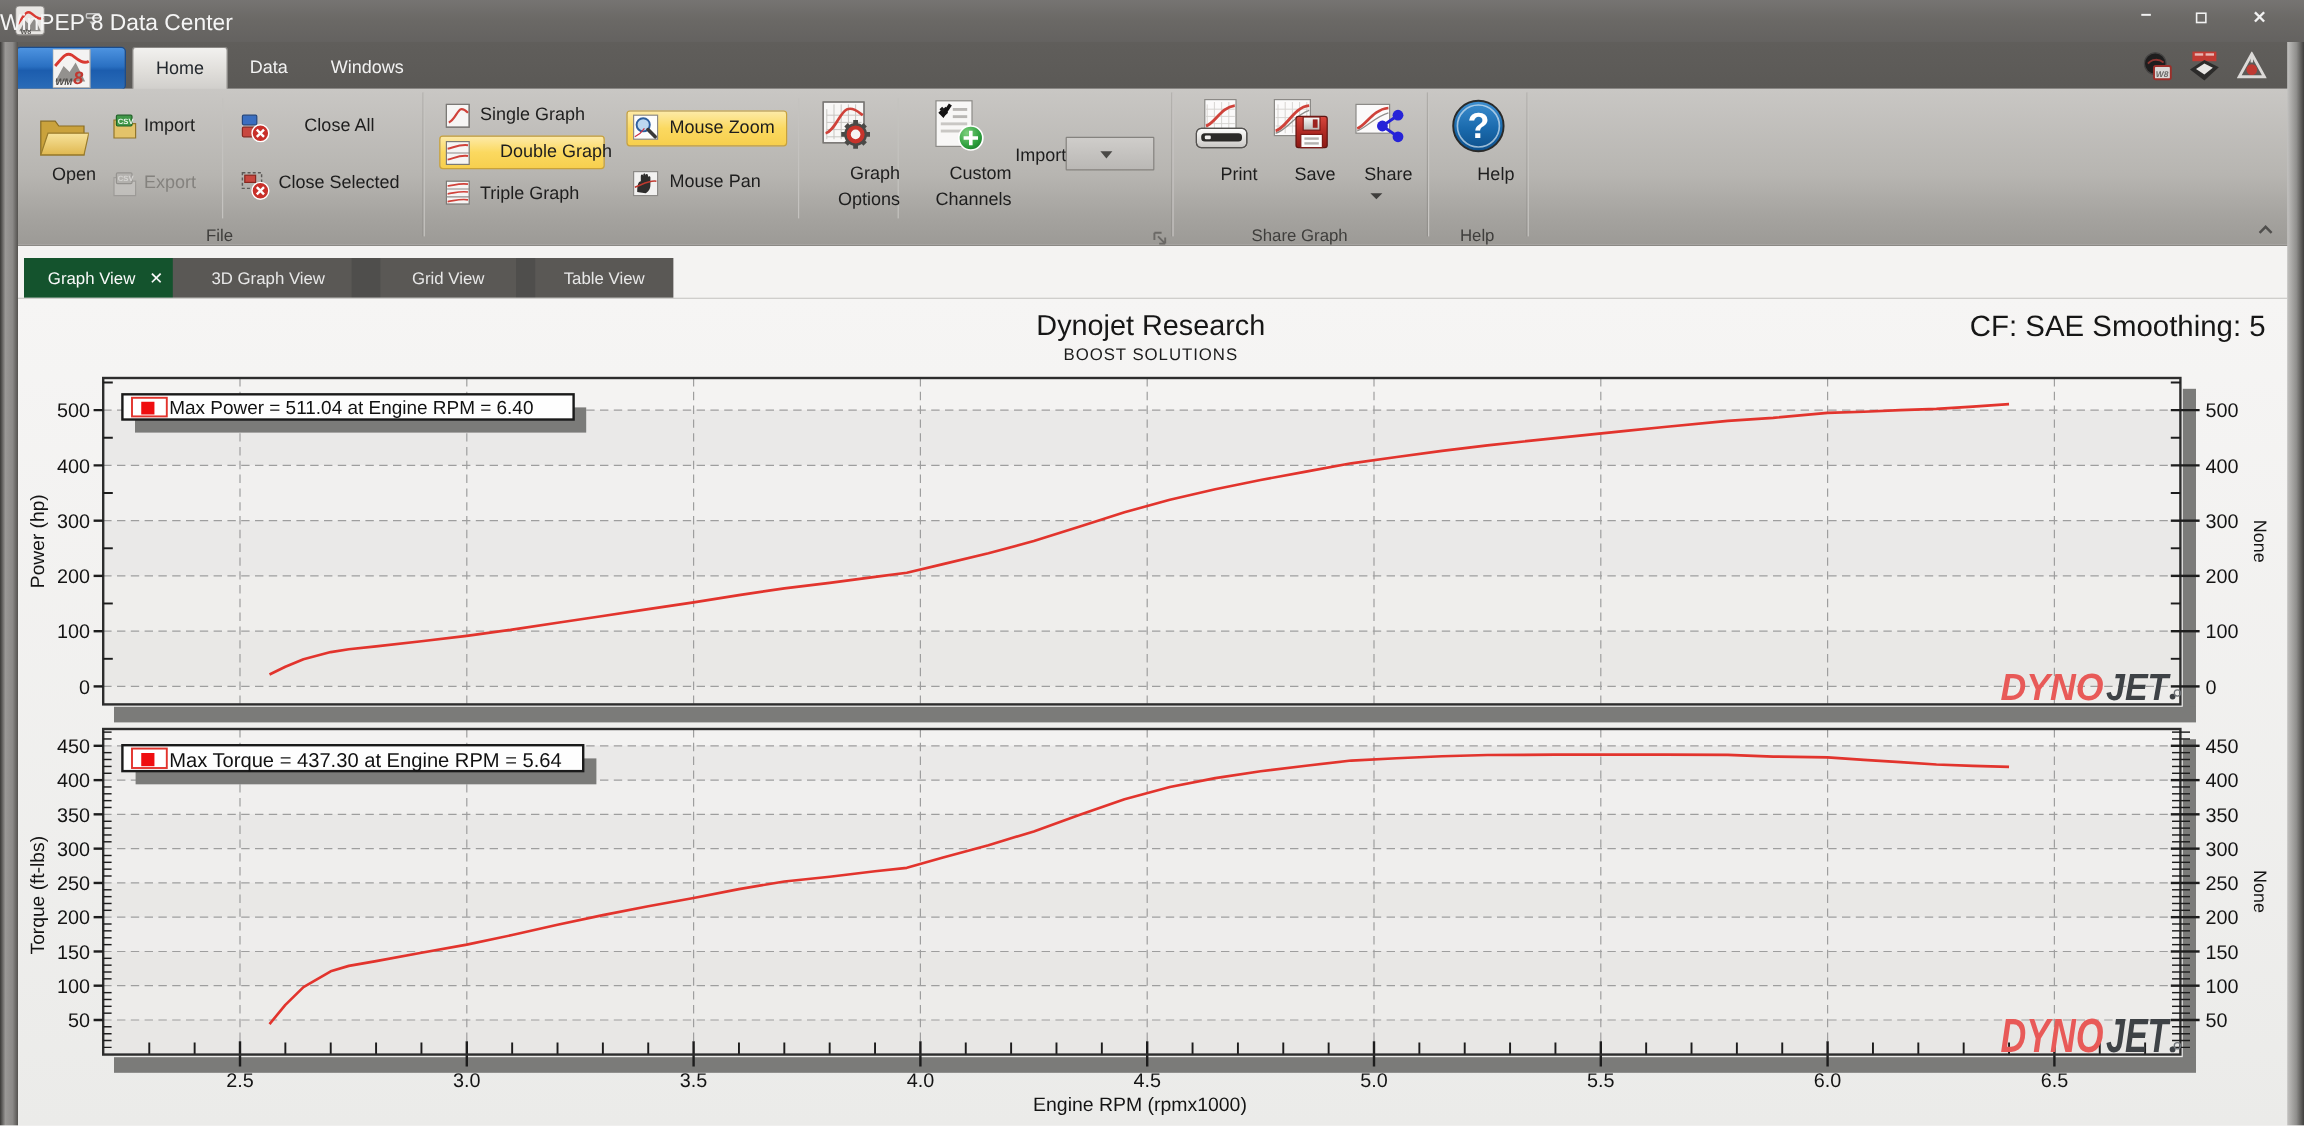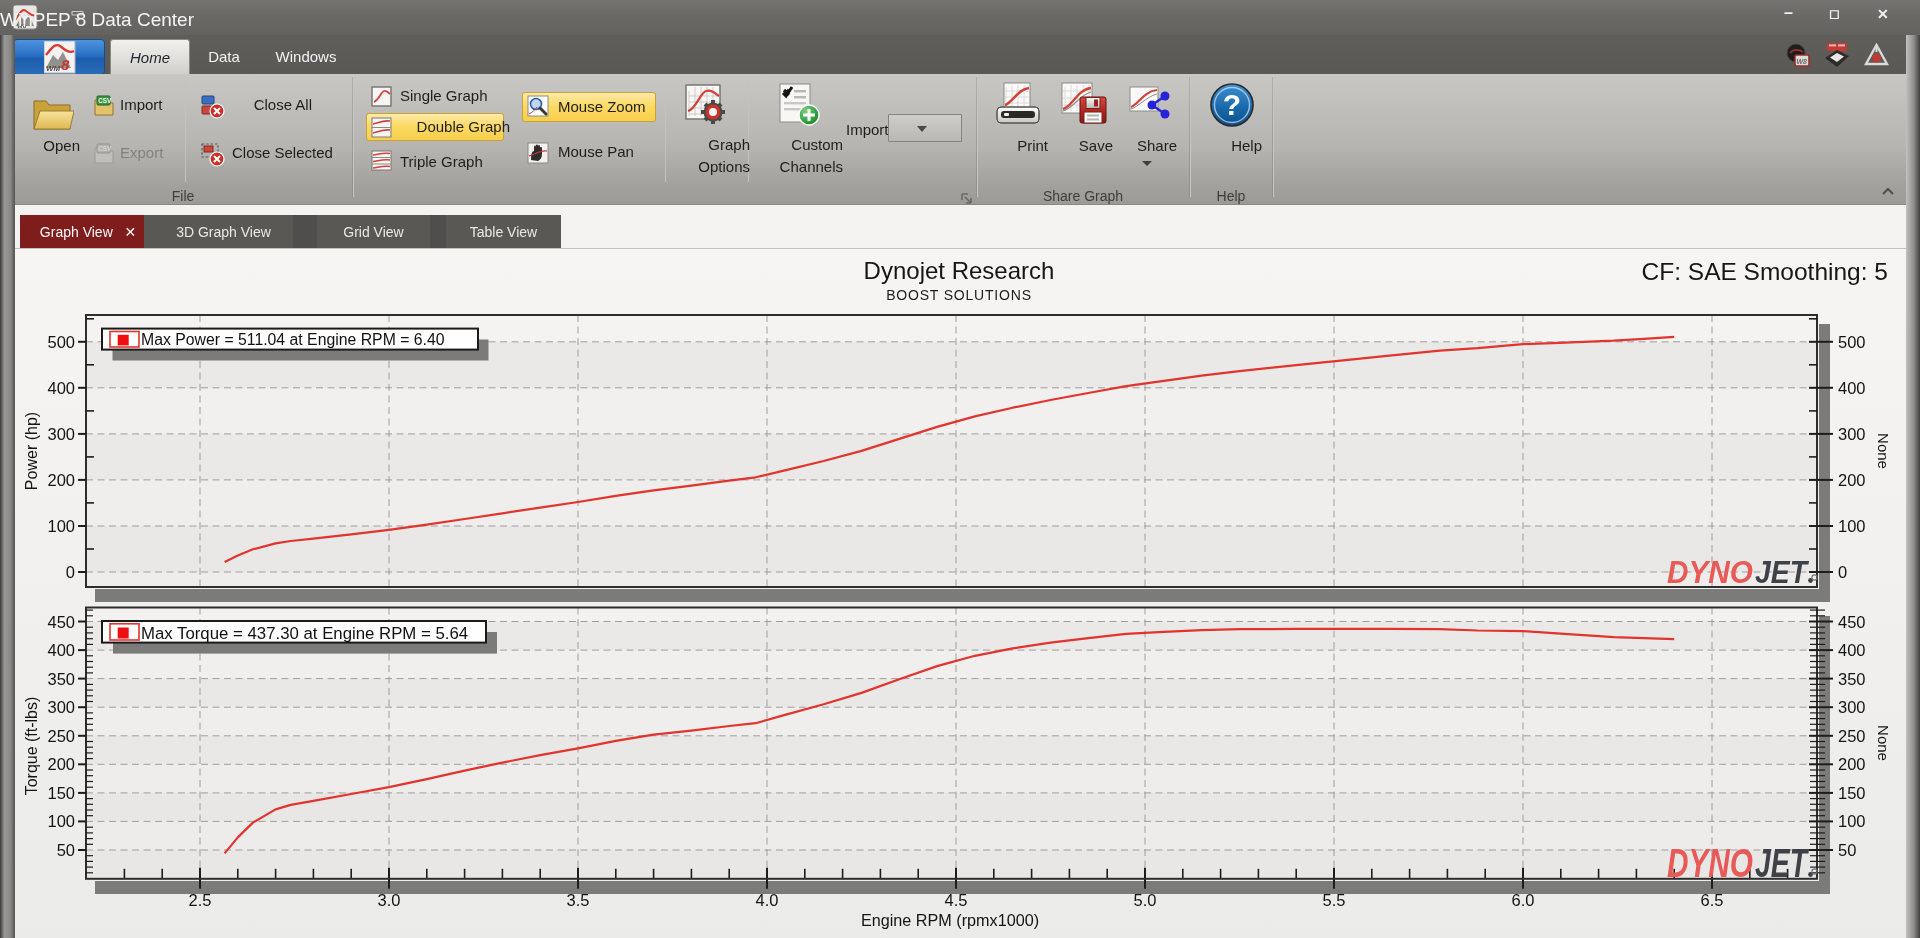--- a/index.html
+++ b/index.html
@@ -69,21 +69,21 @@
   <div id="ribbontabs">
     <div id="appbtn">
       <svg class="abs" style="left:30px;top:1px" width="32" height="33" viewBox="0 0 32 33">
         <rect x="0" y="0" width="31" height="32" fill="#f4f3f2" stroke="#b5b3b0"></rect>
         <path d="M2 14 C8 7 11 2 16 5 C20 8 25 13 30 10" fill="none" stroke="#d93a32" stroke-width="2.4"></path>
         <path d="M2 27 L9 14 L14 19 L19 11 L27 27 Z" fill="#93918e"></path>
         <text x="2" y="30" font-size="8" font-weight="bold" fill="#4e4c49" font-style="italic">WM</text>
         <text x="17" y="29" font-size="15" font-weight="bold" fill="#c03830" font-style="italic">8</text>
       </svg>
     </div>
-    <div class="rtab" id="hometab" style="left:110px;width:80px;font-style:italic;">Home</div>
+    <div class="rtab" id="hometab" style="left:110px;width:80px;">Home</div>
     <div class="rtab" style="left:196px;width:56px;">Data</div>
     <div class="rtab" style="left:262px;width:88px;">Windows</div>
 
     <svg class="abs" style="left:1785px;top:7px" width="26" height="27" viewBox="0 0 26 27">
       <circle cx="11" cy="11" r="9" fill="#1f1e1e" stroke="#454443"></circle>
       <path d="M5 11 C8 7 14 7 18 10" stroke="#913531" stroke-width="1.6" fill="none"></path>
       <rect x="10" y="13" width="14" height="11" rx="1.5" fill="#dcdad8" stroke="#9c2f2a" stroke-width="1.6"></rect>
       <text x="11.5" y="22" font-size="7" font-weight="bold" fill="#6b6967" font-style="italic">W8</text>
     </svg>
     <svg class="abs" style="left:1824px;top:7px" width="26" height="27" viewBox="0 0 26 27">
@@ -305,21 +305,21 @@
     <div class="glabel" style="left:1190px;width:82px">Help</div>
 
     <svg class="abs" style="left:1881px;top:112px" width="14" height="12" viewBox="0 0 14 12">
       <path d="M2 8 L7 3 L12 8" fill="none" stroke="#504f4d" stroke-width="2"></path>
     </svg>
   </div>
 
   <div id="midstrip"></div>
   <div id="tabstrip">
     <div class="abs" style="left:5px;top:0;width:541px;height:35px;background:#4f4e4c"></div>
-    <div class="vtab" style="left:5px;width:136px;background:#7f1d1d;color:#fafafa">Graph View&nbsp;&nbsp;&nbsp;✕</div>
+    <div class="vtab" style="left:5px;width:136px;background:#14532d;color:#fafafa">Graph View&nbsp;&nbsp;&nbsp;✕</div>
     <div class="vtab" style="left:129px;width:149px;padding-left:10px;">3D Graph View</div>
     <div class="vtab" style="left:302px;width:113px;">Grid View</div>
     <div class="vtab" style="left:431px;width:115px;">Table View</div>
   </div>
 
   <svg class="abs" style="left:0;top:248px" width="1920" height="690" viewBox="0 248 1920 690" font-family="Liberation Sans, sans-serif">
 <defs>
       <linearGradient id="cbg" x1="0" y1="0" x2="0" y2="1">
         <stop offset="0" stop-color="#f6f5f4"></stop>
         <stop offset="1" stop-color="#ebebe9"></stop>

